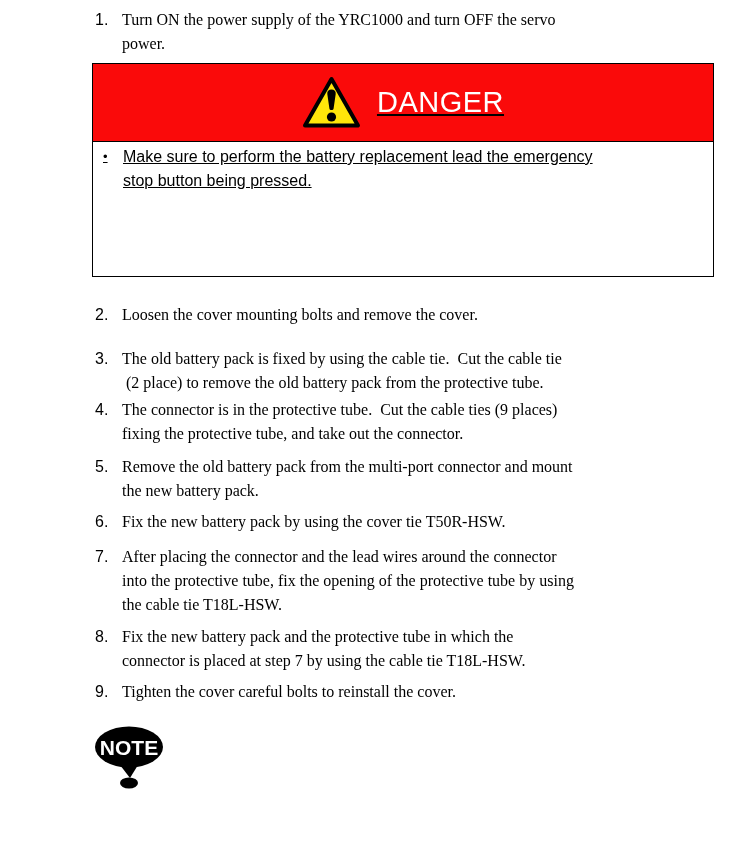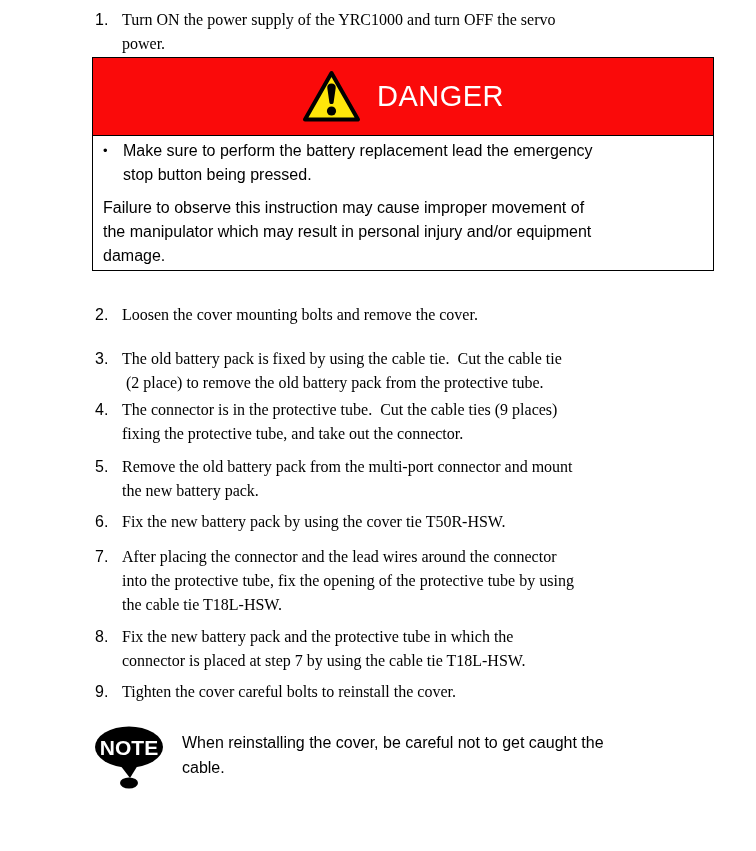--- a/index.html
+++ b/index.html
@@ -29,25 +29,26 @@
   .step .txt {
     flex: 1;
     white-space: pre-wrap;
     font-family: Liberation Serif, serif;
   }
 
   
   .danger-box {
     position: absolute;
     left: 92px;
-    top: 57px;
+    top: 63px;
     width: 622px;
     height: 214px;
     border: 1.5px solid #000000;
     background: #ffffff;
+    text-decoration: underline;
   }
   .danger-header {
     height: 78px;
     background: #fa0a0a;
     border-bottom: 1.5px solid #000000;
     display: flex;
     align-items: center;
     justify-content: center;
     gap: 16px;
   }
@@ -126,23 +127,20 @@
       <circle cx="29.5" cy="41" r="4.6" fill="#000000"></circle>
     </svg>
     <span class="danger-title">DANGER</span>
   </div>
   <div class="danger-body">
     <div class="danger-bullet-row">
       <span class="bullet">•</span>
       <span class="txt">Make sure to perform the battery replacement lead the emergency
 stop button being pressed.</span>
     </div>
-    <div class="danger-consequence">Failure to observe this instruction may cause improper movement of
-the manipulator which may result in personal injury and/or equipment
-damage.</div>
   </div>
 </div>
 
 <div class="step" style="top:303px">
   <span class="num">2.</span>
   <span class="txt">Loosen the cover mounting bolts and remove the cover.</span>
 </div>
 <div class="step" style="top:347px">
   <span class="num">3.</span>
   <span class="txt">The old battery pack is fixed by using the cable tie.  Cut the cable tie
@@ -179,16 +177,14 @@
 </div>
 
 <div class="note-box">
   <div class="note-inner">
     <svg class="note-icon" width="74" height="64" viewBox="0 0 74 64" aria-hidden="true">
       <ellipse cx="36" cy="21" rx="34" ry="20.5" fill="#000000"></ellipse>
       <polygon points="27,39 45,39 37,52" fill="#000000"></polygon>
       <ellipse cx="36" cy="57" rx="9" ry="5.5" fill="#000000"></ellipse>
       <text x="36" y="28.5" text-anchor="middle" font-family="Liberation Sans, sans-serif" font-size="21" font-weight="bold" fill="#ffffff">NOTE</text>
     </svg>
-    <div class="note-text">When reinstalling the cover, be careful not to get caught the
-cable.</div>
   </div>
 </div>
 
 </body></html>

